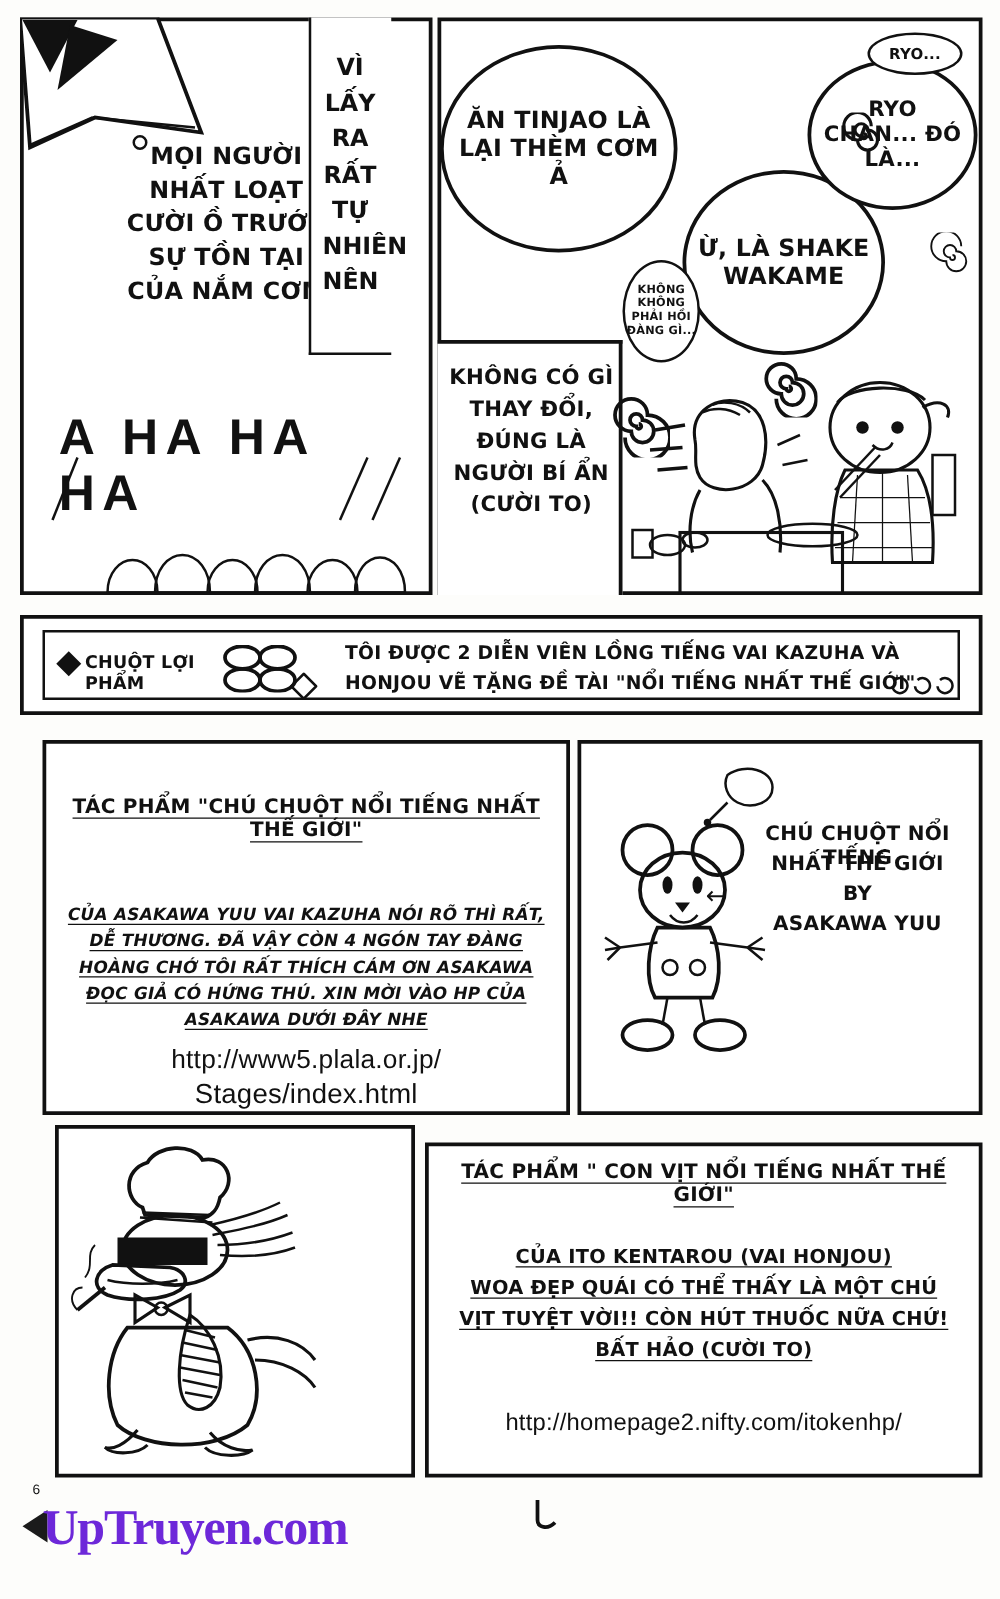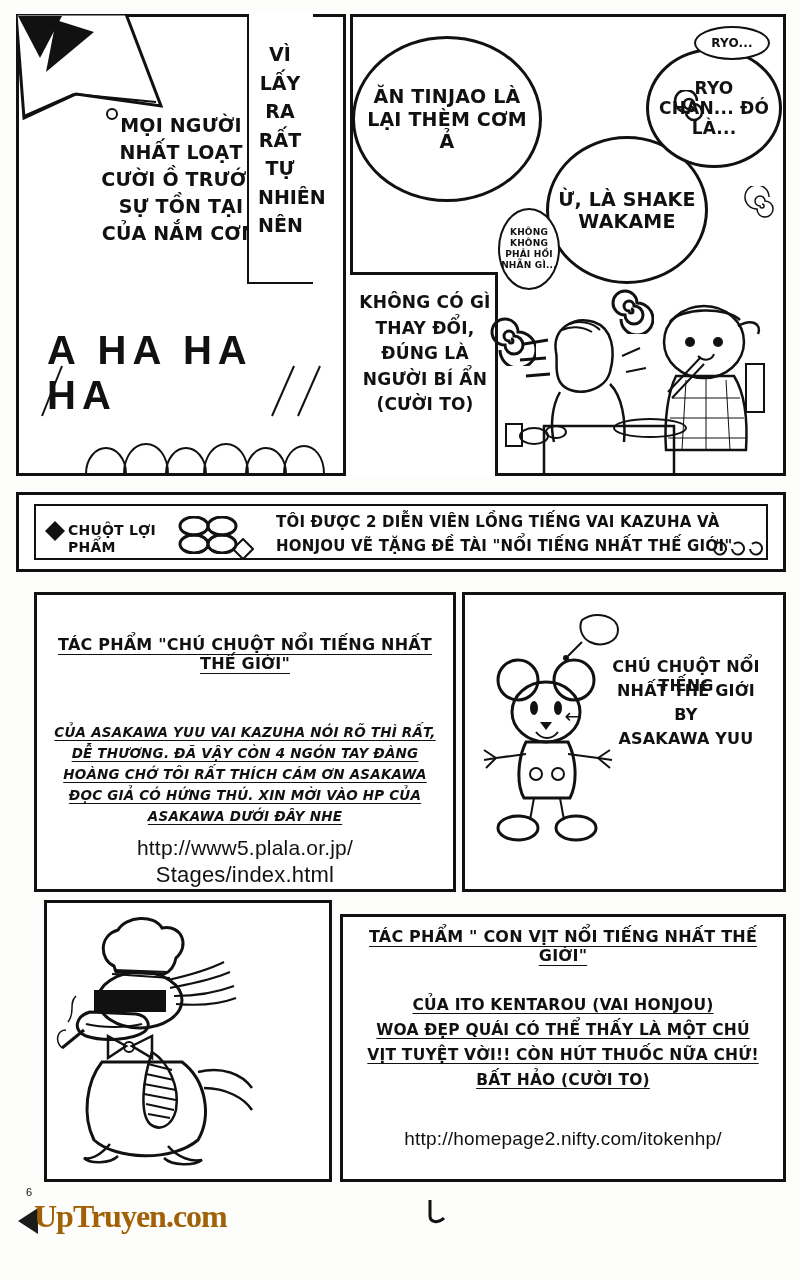--- a/index.html
+++ b/index.html
@@ -82,23 +82,23 @@
     text-align: center;
     line-height: 1.25;
     color: #111;
     font-weight: 700;
   }
 
   .footer-logo {
     position: absolute;
     left: 34px;
     top: 1198px;
-    font-size: 32px;
+    font-size: 40px;
     font-weight: 700;
-    color: #a16207;
+    color: #6d28d9;
     font-family: "Liberation Serif", serif;
     letter-spacing: -1px;
   }
   .page-num {
     position: absolute;
     left: 26px;
     top: 1186px;
     font-size: 11px;
     color: #111;
     font-family: "Liberation Sans", sans-serif;
@@ -158,21 +158,21 @@
 
   <div class="bubble" style="left:646px; top:48px; width:136px; height:120px;">
     <div class="txt hand" style="font-size:17px; font-weight:700;">RYO CHAN... ĐÓ LÀ...</div>
   </div>
 
   <div class="small-bubble" style="left:694px; top:26px; width:76px; height:34px;">
     <div class="txt hand" style="font-size:12px; font-weight:700;">RYO...</div>
   </div>
 
   <div class="small-bubble" style="left:498px; top:208px; width:62px; height:82px;">
-    <div class="txt hand" style="font-size:9px; font-weight:700; line-height:1.25;">KHÔNG KHÔNG PHẢI HỒI NHẪN GÌ...</div>
+    <div class="txt hand" style="font-size:9px; font-weight:700; line-height:1.25;">KHÔNG KHÔNG PHẢI HỒI ĐÀNG GÌ...</div>
   </div>
 
   <svg style="position:absolute; left:486px; top:316px;" width="50" height="50">
     <path d="M25,25 m0,-2 a2,2 0 1,1 -2,2 a5,5 0 1,1 5,-5 a9,9 0 1,1 -9,9 a13,13 0 1,1 13,-13 a18,18 0 1,1 -18,18" fill="none" stroke="#111" stroke-width="3"></path>
   </svg>
   <svg style="position:absolute; left:608px; top:288px;" width="46" height="46">
     <path d="M23,23 m0,-2 a2,2 0 1,1 -2,2 a5,5 0 1,1 5,-5 a9,9 0 1,1 -9,9 a12,12 0 1,1 12,-12 a16,16 0 1,1 -16,16" fill="none" stroke="#111" stroke-width="3"></path>
   </svg>
   <svg style="position:absolute; left:672px; top:90px;" width="38" height="38">
     <path d="M19,19 m0,-2 a2,2 0 1,1 -2,2 a5,5 0 1,1 5,-5 a8,8 0 1,1 -8,8 a11,11 0 1,1 11,-11" fill="none" stroke="#111" stroke-width="2.5"></path>

